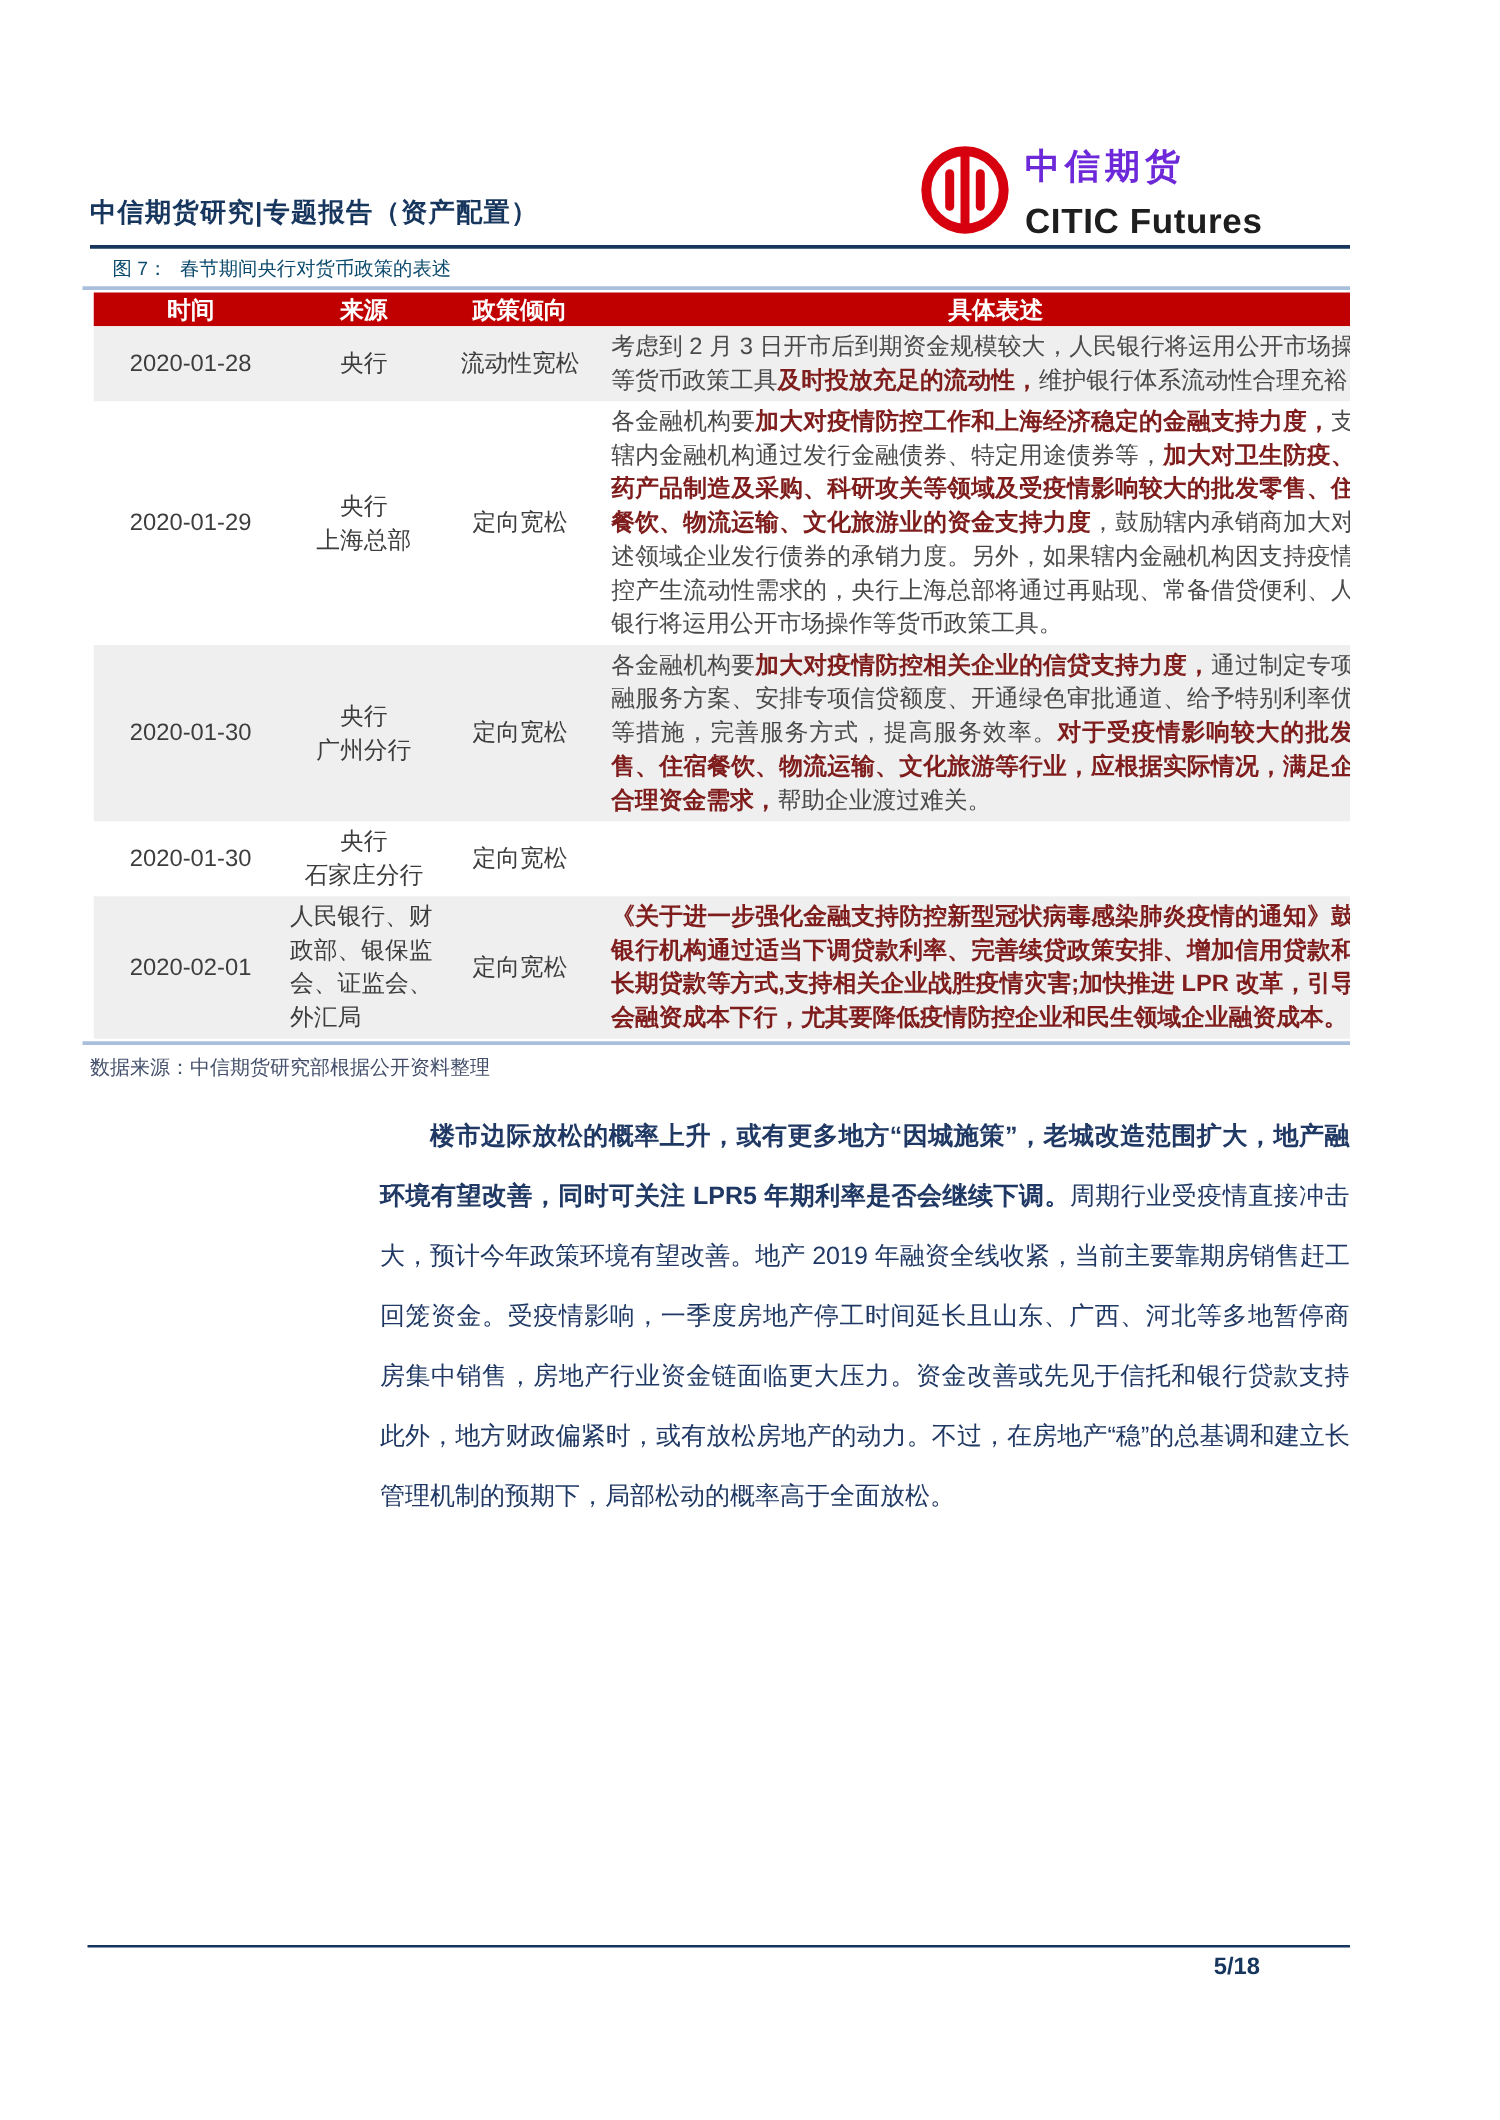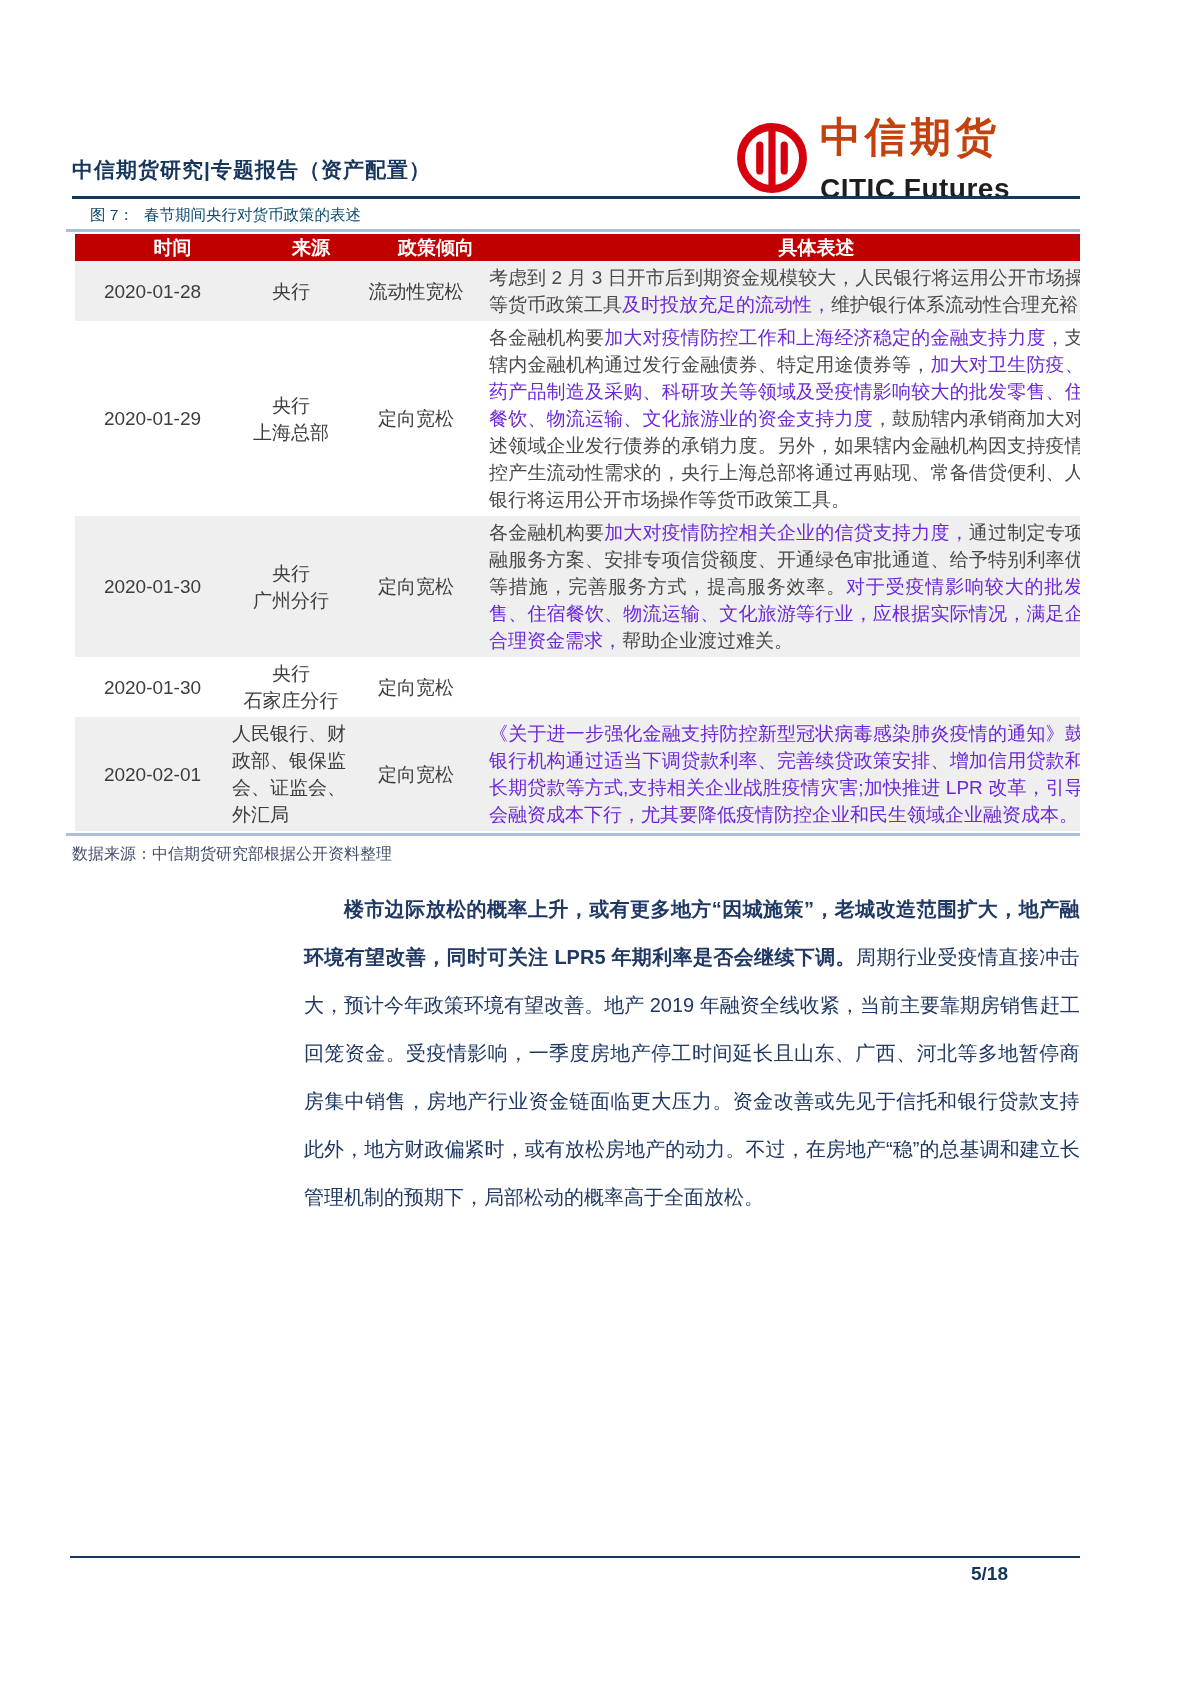--- a/index.html
+++ b/index.html
@@ -9,41 +9,41 @@
   *{margin:0;padding:0;box-sizing:border-box;}
   html,body{background:#fff;}
   body{font-family:"Liberation Sans","DejaVu Sans",sans-serif;}
   .page{position:relative;width:1080px;height:1696px;background:#fff;overflow:hidden;}
 
   
   .report-title{position:absolute;left:72px;top:156px;font-size:21px;font-weight:bold;
     color:var(--navy);letter-spacing:1px;}
   .logo{position:absolute;right:70px;top:116px;display:flex;align-items:center;gap:12px;}
   .logo-text{display:flex;flex-direction:column;line-height:1.05;}
-  .logo-zh{font-size:41px;font-weight:bold;color:#c2410c;letter-spacing:4px;}
+  .logo-zh{font-size:28px;font-weight:bold;color:#6d28d9;letter-spacing:4px;}
   .logo-en{font-size:28px;font-weight:bold;color:#1E1E1E;letter-spacing:0.5px;margin-top:15px;}
   .header-rule{position:absolute;left:72px;top:196px;width:1056px;height:3px;background:var(--navy);}
 
   
   .figure-caption{position:absolute;left:90px;top:205px;font-size:15.5px;color:#0c4a6e;}
   .figure-caption .cap-label{margin-right:10px;}
 
   
   .content{position:absolute;left:0;top:229px;width:1200px;}
   .table-wrap{margin-left:66px;width:1062px;border-top:3px solid var(--rule-blue);
     border-bottom:3px solid var(--rule-blue);padding-bottom:2px;}
   .t-head{display:grid;grid-template-columns:155px 122px 128px 633px;width:1038px;
     margin:2px 0 0 9px;background:var(--header-red);color:#fff;font-weight:bold;
-    font-size:19px;height:27px;align-items:center;text-align:center;padding-left:20px;}
+    font-size:19px;height:27px;align-items:center;text-align:center;}
   .t-row{display:grid;grid-template-columns:155px 122px 128px 633px;width:1038px;margin-left:9px;}
   .t-row.shaded{background:var(--row-shade);}
   .c{display:flex;flex-direction:column;justify-content:center;align-items:center;
     text-align:left;font-size:19px;line-height:27px;color:#3D3D3D;padding:3px 2px;}
   .c.desc{display:block;text-align:justify;padding:3px 10px 3px 9px;color:#4A4A4A;}
-  .c.desc .b{font-weight:normal;color:#6d28d9;}
+  .c.desc .b{font-weight:bold;color:#7f1d1d;}
   .src-line{display:block;}
 
   .source-note{margin:8px 0 0 72px;font-size:16px;color:#44506B;}
 
   .body-paragraph{margin:20px 100px 0 304px;text-align:justify;text-indent:2em;
     font-size:20px;line-height:48px;color:var(--paragraph-navy);}
   .body-paragraph .b{font-weight:bold;}
 
   
   .footer-rule{position:absolute;left:70px;top:1556px;width:1058px;height:2px;background:var(--navy);}

